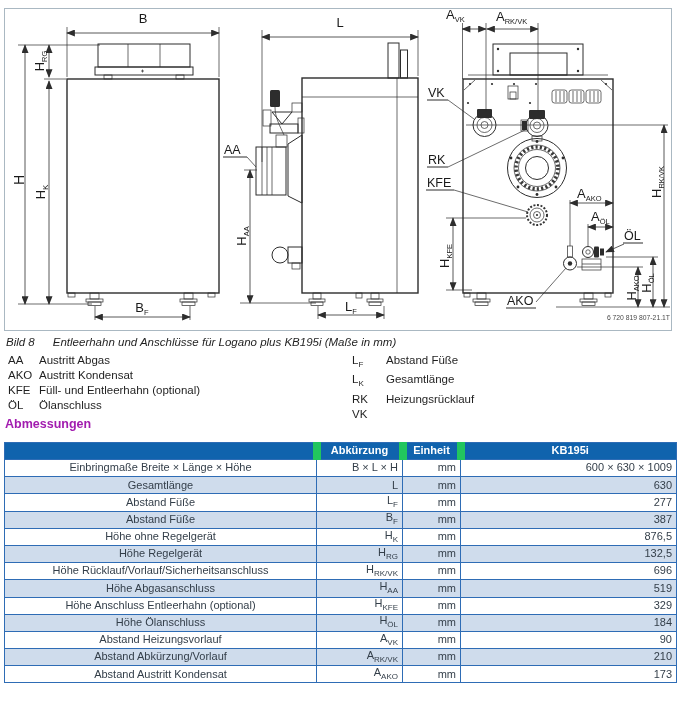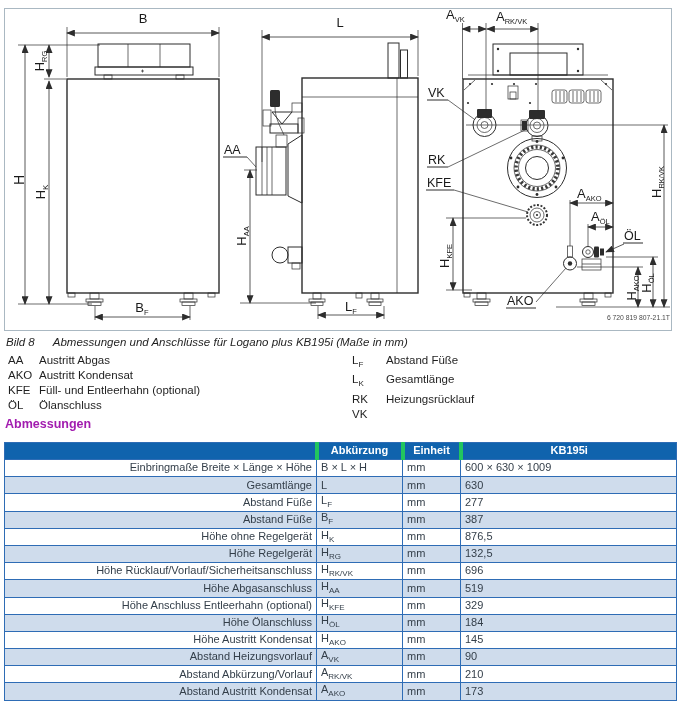--- a/index.html
+++ b/index.html
@@ -30,24 +30,24 @@
   #legend-left .lg-abbr{width:31px;flex:none;}
   #legend-right .lg-abbr{width:34px;flex:none;}
   .lg-abbr sub,.abbr-cell sub{font-size:8px;}
 
   #section-heading{position:absolute;left:5px;top:417px;font-size:12.5px;font-weight:bold;color:#a21caf;}
 
   
   #dim-table{position:absolute;left:4px;top:442px;width:672px;border-collapse:collapse;font-size:11px;color:#333e49;table-layout:fixed;}
   #dim-table th,#dim-table td{border:1px solid #2e6cb5;padding:0 4px;height:17.2px;line-height:1.05;box-sizing:border-box;overflow:hidden;white-space:nowrap;}
   #dim-table th{background:#1063ad;color:#fff;font-weight:bold;font-size:11px;text-align:center;height:17px;}
-  #dim-table th + th{border-left:4px solid #22c55e;}
+  #dim-table th + th{border-left:8px solid #22c55e;}
   #dim-table th:first-child{border-right:0;}
-  #dim-table td{text-align:left;}
-  #dim-table td:first-child{text-align:right;margin-left:36px;}
+  #dim-table td{text-align:right;}
+  #dim-table td:first-child{text-align:center;margin-left:36px;}
   #dim-table tbody tr:nth-child(even){background:#cfdcec;}
   .col-label{width:312px;}
   .col-abbr{width:86px;}
   .col-unit{width:58px;}
   .col-val{width:216px;}
 </style>
 </head>
 <body>
 
 <div id="page">
@@ -354,21 +354,21 @@
     <g>
       <line class="dim" x1="664" y1="125" x2="664" y2="307" marker-start="url(#ar)" marker-end="url(#ar)"></line>
       <text class="dt" transform="translate(661,182) rotate(-90)" text-anchor="middle"><tspan>H</tspan><tspan class="ds" dy="2.5">RK/VK</tspan></text>
     </g>
     <line class="tn" x1="556" y1="307" x2="670" y2="307"></line>
     <text class="dn" x="670" y="320" text-anchor="end"><tspan>6 720 819 807-21.1T</tspan></text>
   </g>
 </svg>
 
 <div id="caption">
-  <span class="cap-pre">Bild 8</span><span>Abmessungen und Anschlüsse für Logano plus KB195i (Maße in mm)</span>
+  <span class="cap-pre">Bild 8</span><span>Entleerhahn und Anschlüsse für Logano plus KB195i (Maße in mm)</span>
 </div>
 
 <div id="legend-left" class="legend-col">
       <div class="lg-row">
         <span class="lg-abbr">AA</span>
         <span class="lg-desc">Austritt Abgas</span>
       </div>
       <div class="lg-row">
         <span class="lg-abbr">AKO</span>
         <span class="lg-desc">Austritt Kondensat</span>
@@ -472,26 +472,20 @@
           <td>mm</td>
           <td>329</td>
         </tr>
         <tr>
           <td>Höhe Ölanschluss</td>
           <td class="abbr-cell">H<sub>ÖL</sub></td>
           <td>mm</td>
           <td>184</td>
         </tr>
         <tr>
-          <td>Höhe Austritt Kondensat</td>
-          <td class="abbr-cell">H<sub>AKO</sub></td>
-          <td>mm</td>
-          <td>145</td>
-        </tr>
-        <tr>
           <td>Abstand Heizungsvorlauf</td>
           <td class="abbr-cell">A<sub>VK</sub></td>
           <td>mm</td>
           <td>90</td>
         </tr>
         <tr>
           <td>Abstand Abkürzung/Vorlauf</td>
           <td class="abbr-cell">A<sub>RK/VK</sub></td>
           <td>mm</td>
           <td>210</td>

